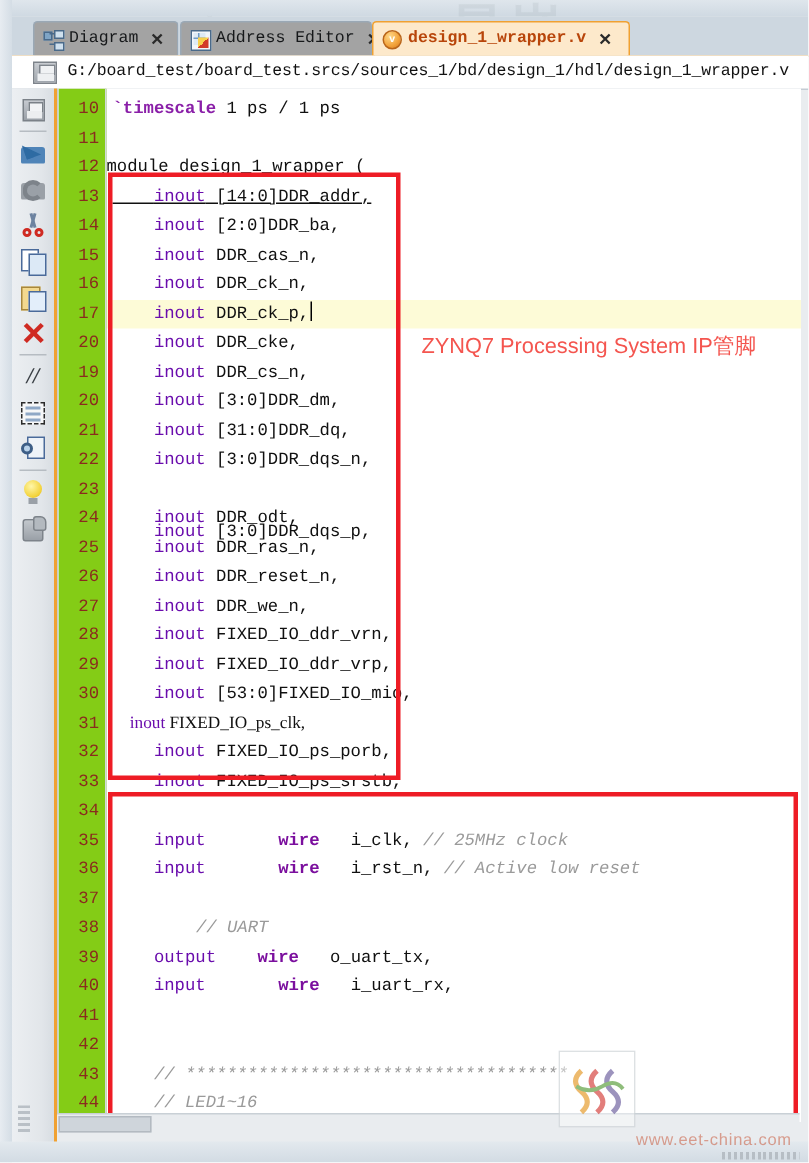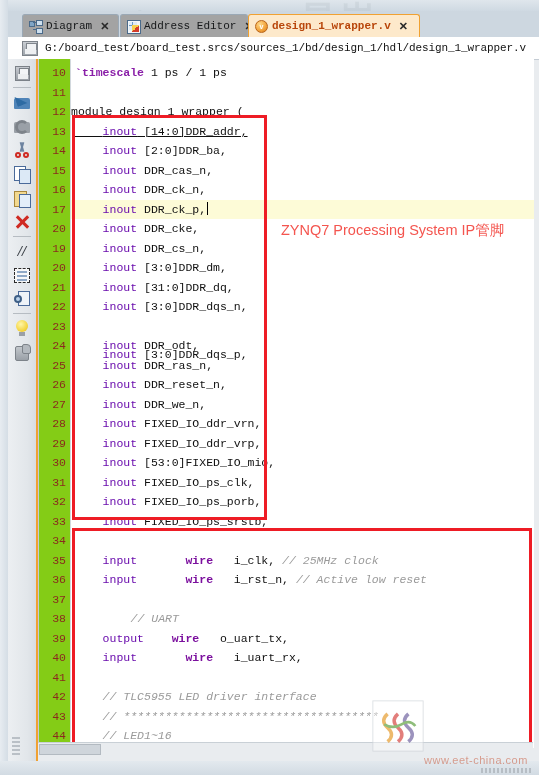--- a/index.html
+++ b/index.html
@@ -439,32 +439,32 @@
         <div class="code" style="top: 218.5px; left: 4px;"><span class="num">    </span><span class="kw">inout</span><span class="num"> [31:0]DDR_dq,</span></div>
         <div class="code" style="top: 238px; left: 4px;"><span class="num">    </span><span class="kw">inout</span><span class="num"> [3:0]DDR_dqs_n,</span></div>
         <div class="code" style="top: 257.5px; left: 4px; margin-top: 28px;"><span class="num">    </span><span class="kw">inout</span><span class="num"> [3:0]DDR_dqs_p,</span></div>
         <div class="code" style="top: 277px; left: 4px;"><span class="num">    </span><span class="kw">inout</span><span class="num"> DDR_odt,</span></div>
         <div class="code" style="top: 296.5px; left: 4px;"><span class="num">    </span><span class="kw">inout</span><span class="num"> DDR_ras_n,</span></div>
         <div class="code" style="top: 316px; left: 4px;"><span class="num">    </span><span class="kw">inout</span><span class="num"> DDR_reset_n,</span></div>
         <div class="code" style="top: 335.5px; left: 4px;"><span class="num">    </span><span class="kw">inout</span><span class="num"> DDR_we_n,</span></div>
         <div class="code" style="top: 355px; left: 4px;"><span class="num">    </span><span class="kw">inout</span><span class="num"> FIXED_IO_ddr_vrn,</span></div>
         <div class="code" style="top: 374.5px; left: 4px;"><span class="num">    </span><span class="kw">inout</span><span class="num"> FIXED_IO_ddr_vrp,</span></div>
         <div class="code" style="top: 394px; left: 4px;"><span class="num">    </span><span class="kw">inout</span><span class="num"> [53:0]FIXED_IO_mio,</span></div>
-        <div class="code" style="top: 413.5px; left: 4px;"><span class="num">    </span><span class="kw">inout</span><span class="num"> FIXED_IO_ps_clk,</span></div>
+        <div class="code" style="top: 413.5px; left: 4px; font-family: Liberation Serif, serif;"><span class="num">    </span><span class="kw">inout</span><span class="num"> FIXED_IO_ps_clk,</span></div>
         <div class="code" style="top: 433px; left: 4px;"><span class="num">    </span><span class="kw">inout</span><span class="num"> FIXED_IO_ps_porb,</span></div>
         <div class="code" style="top: 452.5px; left: 4px;"><span class="num">    </span><span class="kw">inout</span><span class="num"> FIXED_IO_ps_srstb,</span></div>
         <div class="code" style="top: 472px; left: 4px;"></div>
         <div class="code" style="top: 491.5px; left: 4px;"><span class="num">    </span><span class="kw">input</span><span class="num">       </span><span class="kwb">wire</span><span class="num">   i_clk, </span><span class="cmt">// 25MHz clock</span></div>
         <div class="code" style="top: 511px; left: 4px;"><span class="num">    </span><span class="kw">input</span><span class="num">       </span><span class="kwb">wire</span><span class="num">   i_rst_n, </span><span class="cmt">// Active low reset</span></div>
         <div class="code" style="top: 530.5px; left: 4px;"></div>
         <div class="code" style="top: 550px; left: 20px; padding-left: 12px;"><span class="num">    </span><span class="cmt">// UART</span></div>
         <div class="code" style="top: 569.5px; left: 4px;"><span class="num">    </span><span class="kw">output</span><span class="num">    </span><span class="kwb">wire</span><span class="num">   o_uart_tx,</span></div>
         <div class="code" style="top: 589px; left: 4px;"><span class="num">    </span><span class="kw">input</span><span class="num">       </span><span class="kwb">wire</span><span class="num">   i_uart_rx,</span></div>
         <div class="code" style="top: 608.5px; left: 4px;"></div>
-        <div class="code" style="top: 628px; left: 4px;"><span class="num">    </span><span class="cmt">// TLC5955 LED driver interface</span></div>
+        <div class="code" style="top: 628px; left: 4px;"><span class="num">    </span></div>
         <div class="code" style="top: 647.5px; left: 4px;"><span class="num">    </span><span class="cmt">// *************************************</span></div>
         <div class="code" style="top: 667px; left: 4px;"><span class="num">    </span><span class="cmt">// LED1~16</span></div>
         <div class="code" style="top: 686.5px; left: 4px;"></div>
       </div>
   </div>
 
   <div class="redbox" style="left:72px;  top:115px; width:195px; height:405px;"></div>
   <div class="redbox" style="left:72px; top:528px; width:460px; height:219px;"></div>
 
   <div class="annot" style="left:281px; top:221px;">ZYNQ7 Processing System IP管脚</div>

